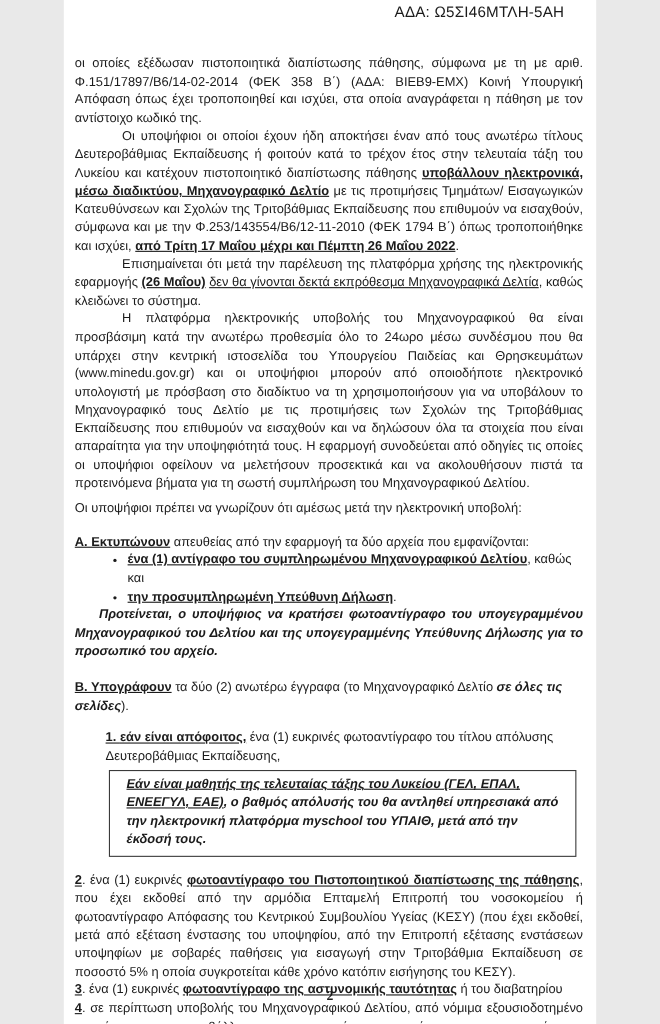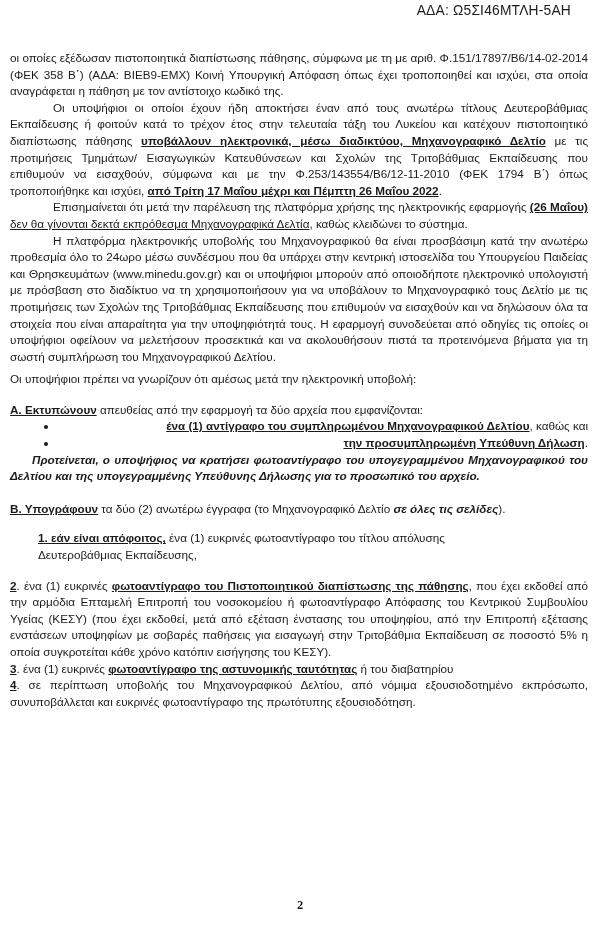--- a/index.html
+++ b/index.html
@@ -1,18 +1,18 @@
 <!DOCTYPE html>
 <html lang="el"><head>
 <meta charset="utf-8">
 <style>
   html,body{margin:0;padding:0;background:#e9e9e9;}
   .page{
     position:relative;
-    width:600px;height:931px;
+    width:484px;height:931px;
     background:#ffffff;
     color:#1b1b1b;
     font-family:"Liberation Sans", sans-serif;
     overflow:hidden;
     margin:0 auto;
   }
   .ada{
     position:absolute;top:3px;right:29px;
     font-size:13.8px;letter-spacing:.2px;
   }
@@ -21,21 +21,21 @@
     font-size:11.7px;line-height:16.6px;
   }
   p{margin:0;}
   .j{text-align:justify;}
   .ind{text-indent:43px;}
   .ind2{text-indent:22px;}
   .mt-blank{margin-top:6px;}
   .mt-sec{margin-top:14px;}
   .mt-sec2{margin-top:16px;}
   .mt-sec3{margin-top:13px;}
-  ul.print-list{margin:0;padding:0 0 0 48px;list-style:disc;text-align:right;}
+  ul.print-list{margin:0;padding:0 0 0 48px;list-style:disc;}
   ul.print-list li{padding-left:0;}
   .item-1{margin-left:28px;max-width:420px;margin-top:13px;}
   .note-box{
     margin:4px 6px 0 31px;
     border:1.4px solid #3a3a3a;
     padding:4px 14px 6px 15px;
   }
   .note-box p{max-width:498px;}
   .item-j{margin-top:14px;}
   .page-number{
@@ -78,20 +78,23 @@
       <li><span class="s-b">την προσυμπληρωμένη Υπεύθυνη Δήλωση</span><span class="s-r">.</span></li>
     </ul>
 
     <p class="j ind2"><span class="s-bi">Προτείνεται, ο υποψήφιος να κρατήσει φωτοαντίγραφο του υπογεγραμμένου Μηχανογραφικού του Δελτίου και της υπογεγραμμένης Υπεύθυνης Δήλωσης για το προσωπικό του αρχείο.</span></p>
 
     <p class="mt-sec2"><span class="s-b">Β. Υπογράφουν</span><span class="s-r"> τα δύο (2) ανωτέρω έγγραφα (το Μηχανογραφικό Δελτίο </span><span class="s-bi">σε όλες τις σελίδες</span><span class="s-r">).</span></p>
 
 
     <p class="item-1"><span class="s-b">1.  </span><span class="s-bu">εάν είναι απόφοιτος,</span><span class="s-r"> ένα (1) ευκρινές φωτοαντίγραφο του τίτλου απόλυσης Δευτεροβάθμιας Εκπαίδευσης,</span></p>
 
+    <div class="note-box">
+      <p><span class="s-biu">Εάν είναι μαθητής της τελευταίας τάξης του Λυκείου (ΓΕΛ, ΕΠΑΛ, ΕΝΕΕΓΥΛ, ΕΑΕ)</span><span class="s-bi">, ο βαθμός απόλυσής του θα αντληθεί υπηρεσιακά από την ηλεκτρονική πλατφόρμα myschool του ΥΠΑΙΘ, μετά από την έκδοσή τους.</span></p>
+    </div>
 
     <p class="j item-j"><span class="s-b">2</span><span class="s-r">. ένα (1) ευκρινές </span><span class="s-b">φωτοαντίγραφο του Πιστοποιητικού διαπίστωσης της πάθησης</span><span class="s-r">, που έχει εκδοθεί από την αρμόδια Επταμελή Επιτροπή του νοσοκομείου ή φωτοαντίγραφο Απόφασης του Κεντρικού Συμβουλίου Υγείας (ΚΕΣΥ) (που έχει εκδοθεί, μετά από εξέταση ένστασης του υποψηφίου, από την Επιτροπή εξέτασης ενστάσεων υποψηφίων με σοβαρές παθήσεις για εισαγωγή στην Τριτοβάθμια Εκπαίδευση σε ποσοστό 5% η οποία συγκροτείται κάθε χρόνο κατόπιν εισήγησης του ΚΕΣΥ).</span></p>
 
     <p class="j"><span class="s-b">3</span><span class="s-r">. ένα (1) ευκρινές </span><span class="s-b">φωτοαντίγραφο της αστυνομικής ταυτότητας</span><span class="s-r"> ή του διαβατηρίου</span></p>
 
     <p class="j"><span class="s-b">4</span><span class="s-r">. σε περίπτωση υποβολής του Μηχανογραφικού Δελτίου, από νόμιμα εξουσιοδοτημένο εκπρόσωπο, συνυποβάλλεται και ευκρινές φωτοαντίγραφο της πρωτότυπης εξουσιοδότηση.</span></p>
 
   </div>
 
   <div class="page-number">2</div>

